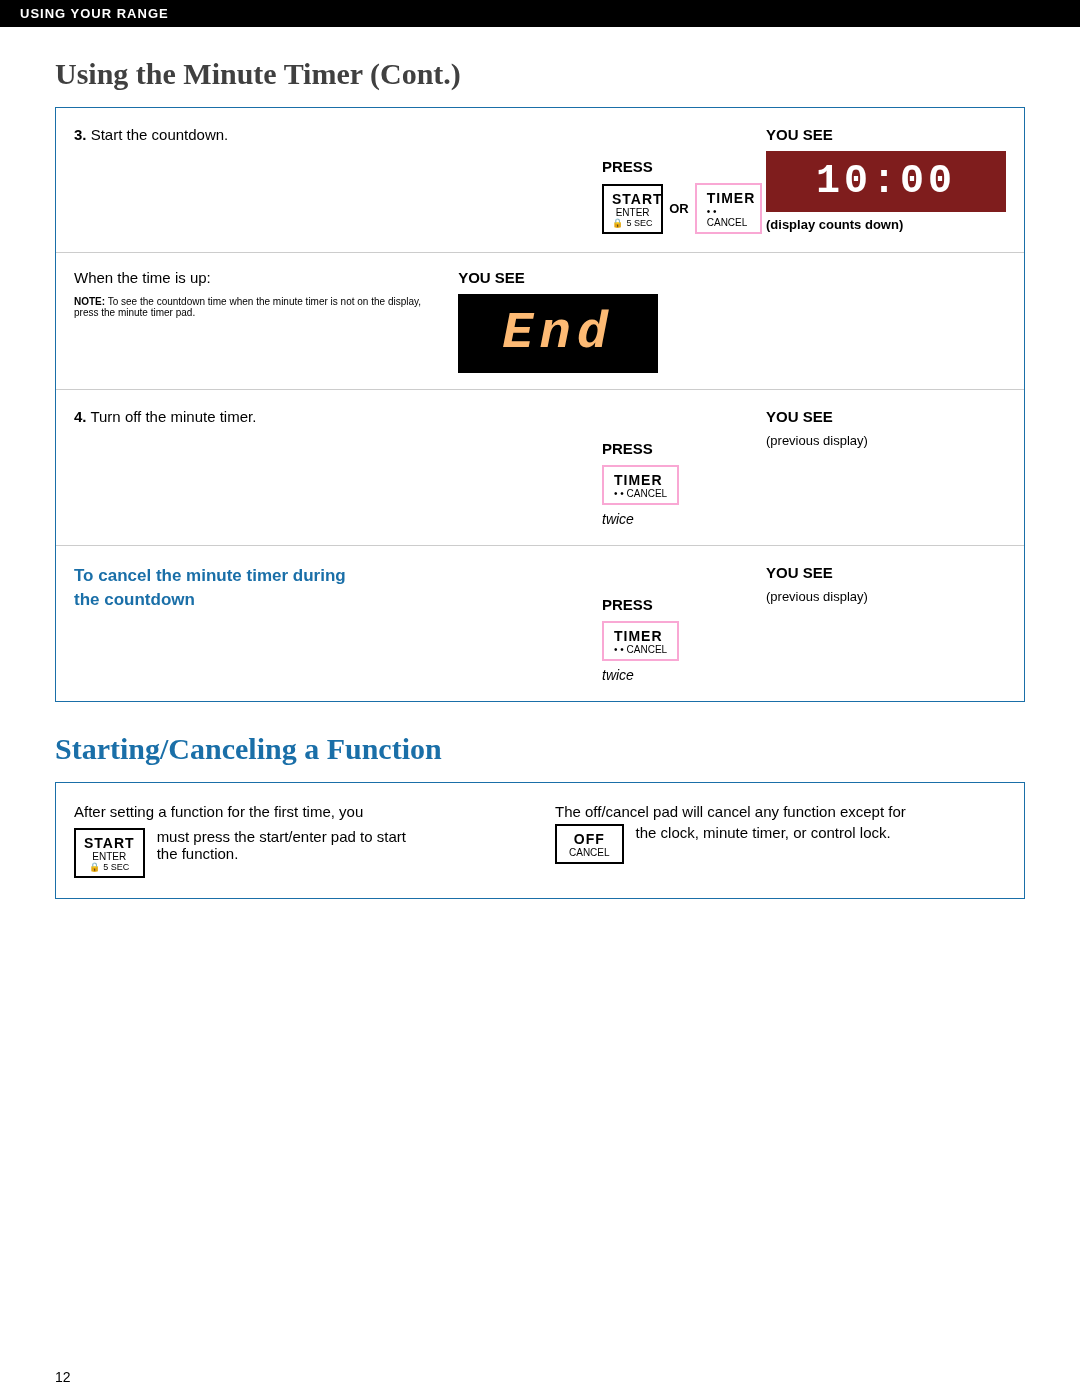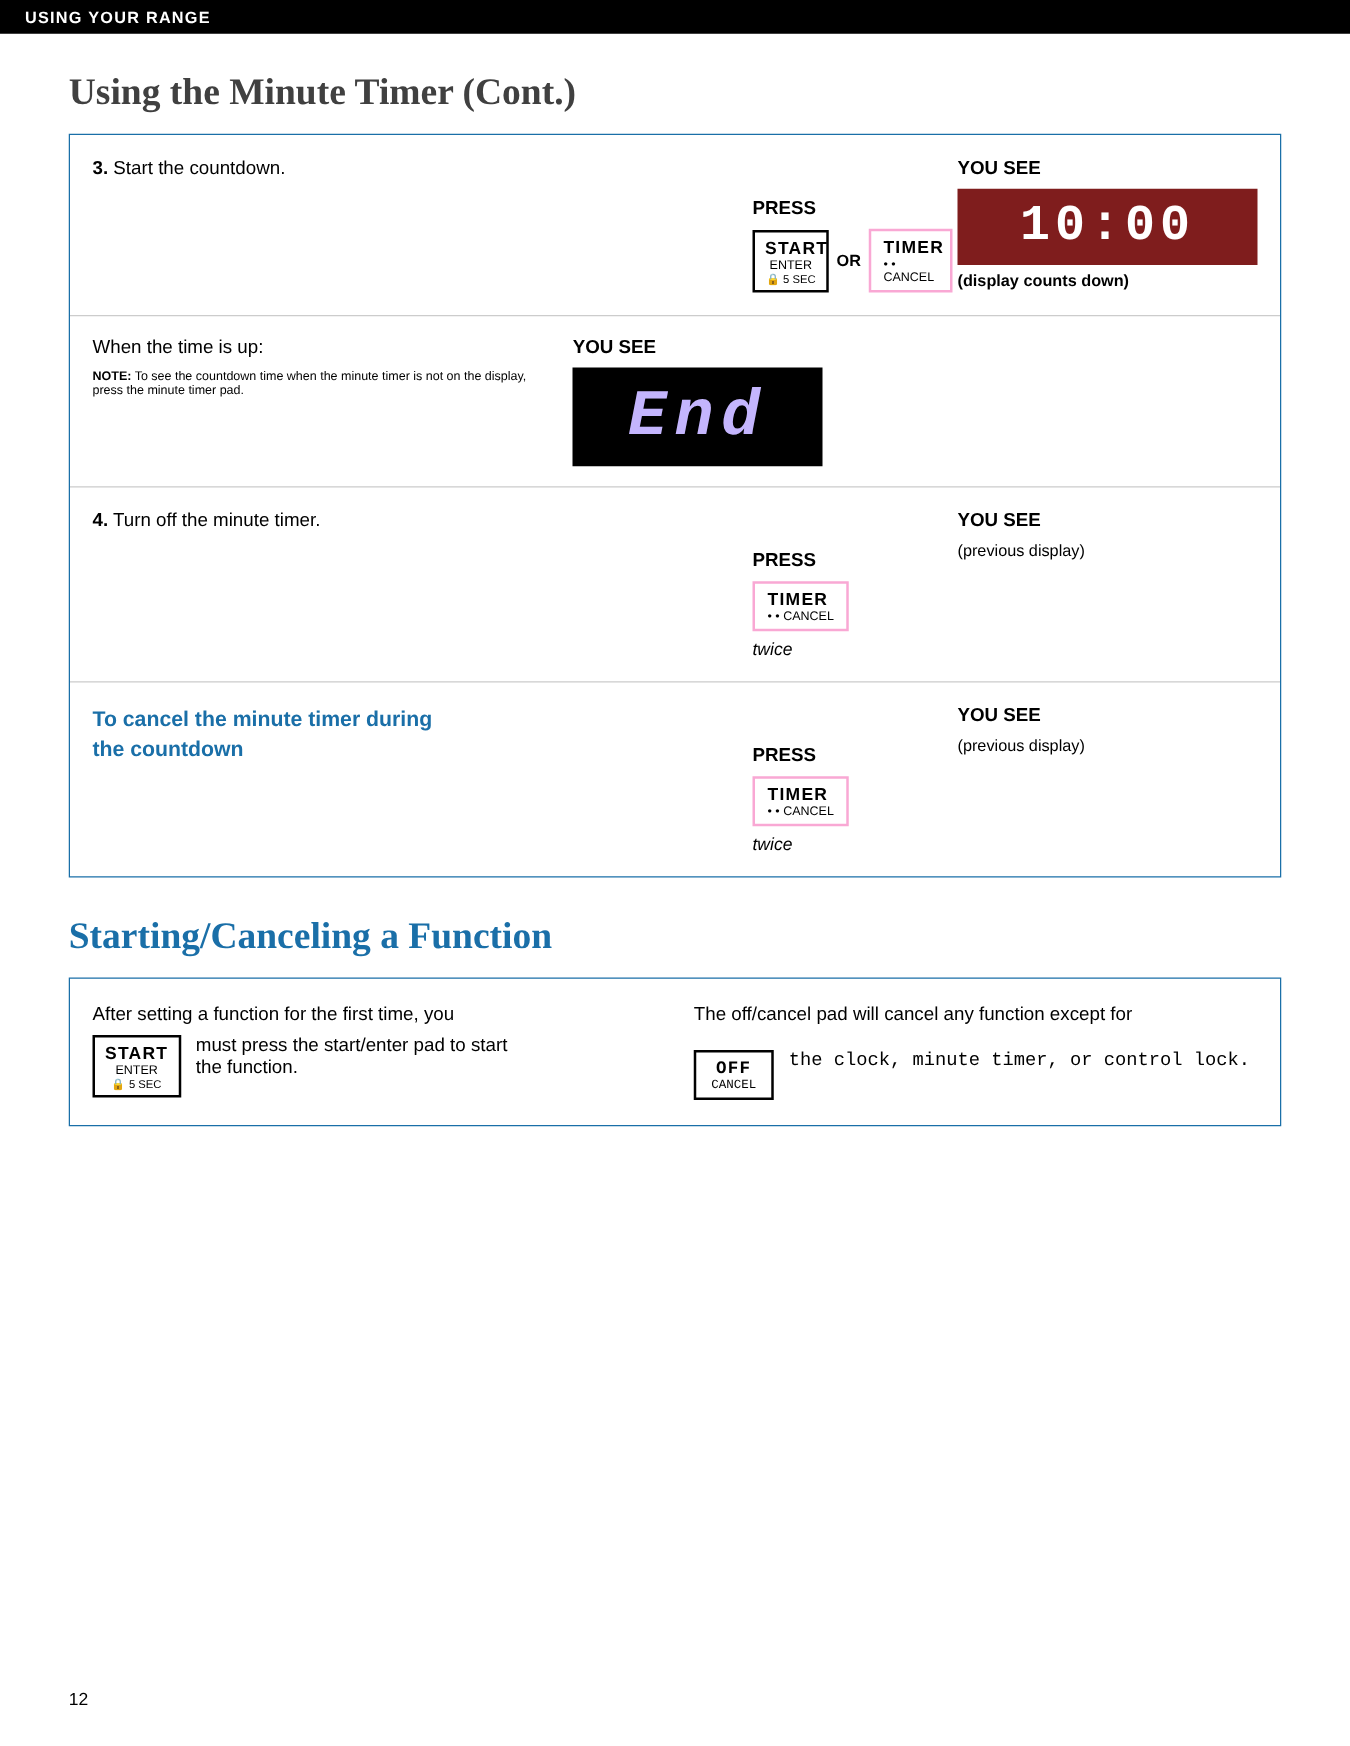--- a/index.html
+++ b/index.html
@@ -154,21 +154,21 @@
       font-weight: bold;
       padding: 8px 12px;
       letter-spacing: 4px;
       display: inline-block;
       min-width: 160px;
       text-align: center;
     }
 
     .display-screen-end {
       background: #000;
-      color: #c4b5fd;
+      color: #fdba74;
       font-size: 52px;
       font-family: 'Courier New', monospace;
       font-weight: bold;
       padding: 10px 20px;
       letter-spacing: 6px;
       display: inline-block;
       min-width: 200px;
       text-align: center;
       font-style: italic;
     }
@@ -242,21 +242,21 @@
       vertical-align: top;
       padding-right: 20px;
     }
     .info-right {
       display: inline-block;
       vertical-align: top;
     }
 
     .page-number {
       position: absolute;
-      bottom: 30px;
+      bottom: 12px;
       left: 55px;
       font-size: 14px;
     }
 
     .page-wrapper {
       position: relative;
       min-height: 1397px;
     }
 
     .previous-display {
@@ -395,21 +395,21 @@
             </div>
             <div>
               <span>must press the start/enter pad to start</span><br>
               <span>the function.</span>
             </div>
           </div>
         </div>
 
         <div class="second-col">
           <div>The off/cancel pad will cancel any function except for</div>
-          <div style="display:flex; align-items:flex-start; margin-top:20px;font-family:Liberation Mono, monospace;">
+          <div style="display:flex; align-items:flex-start; margin-top:4px;">
             <div class="btn-off" style="margin-right:12px;">
               <span class="btn-main">OFF</span>
               <span class="btn-sub">CANCEL</span>
             </div>
             <div>the clock, minute timer, or control lock.</div>
           </div>
         </div>
 
       </div>
     </div>

